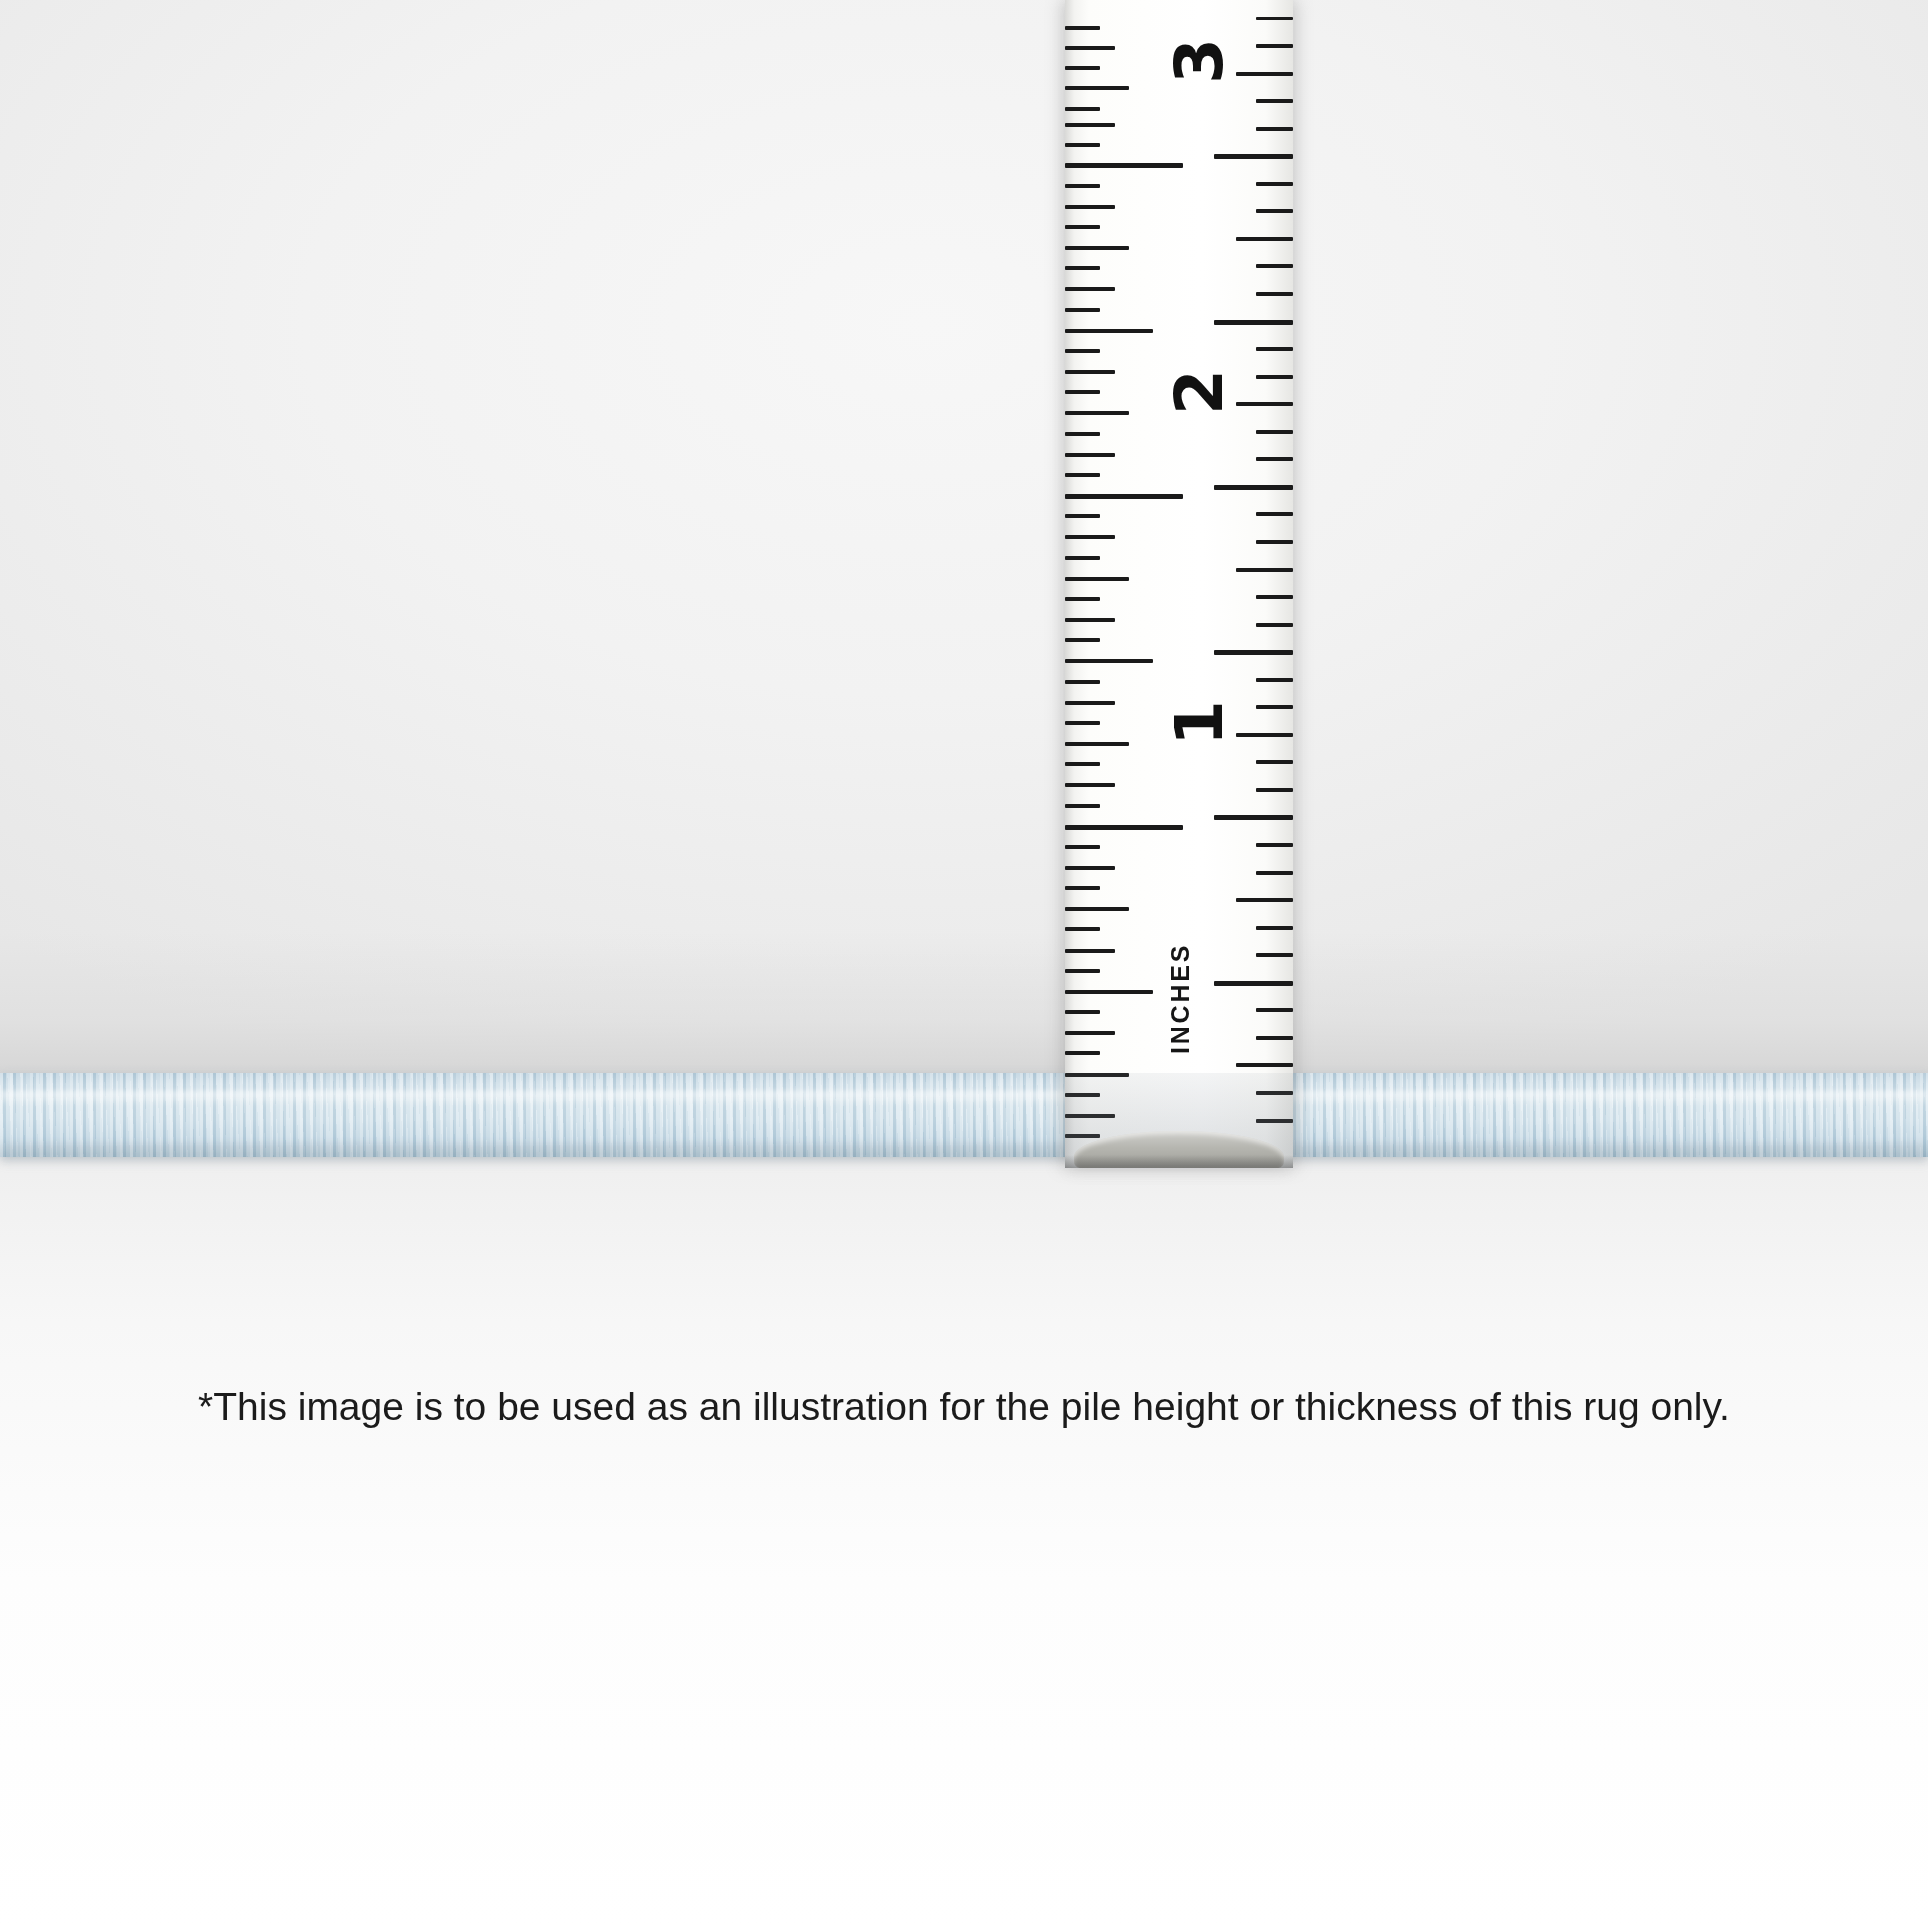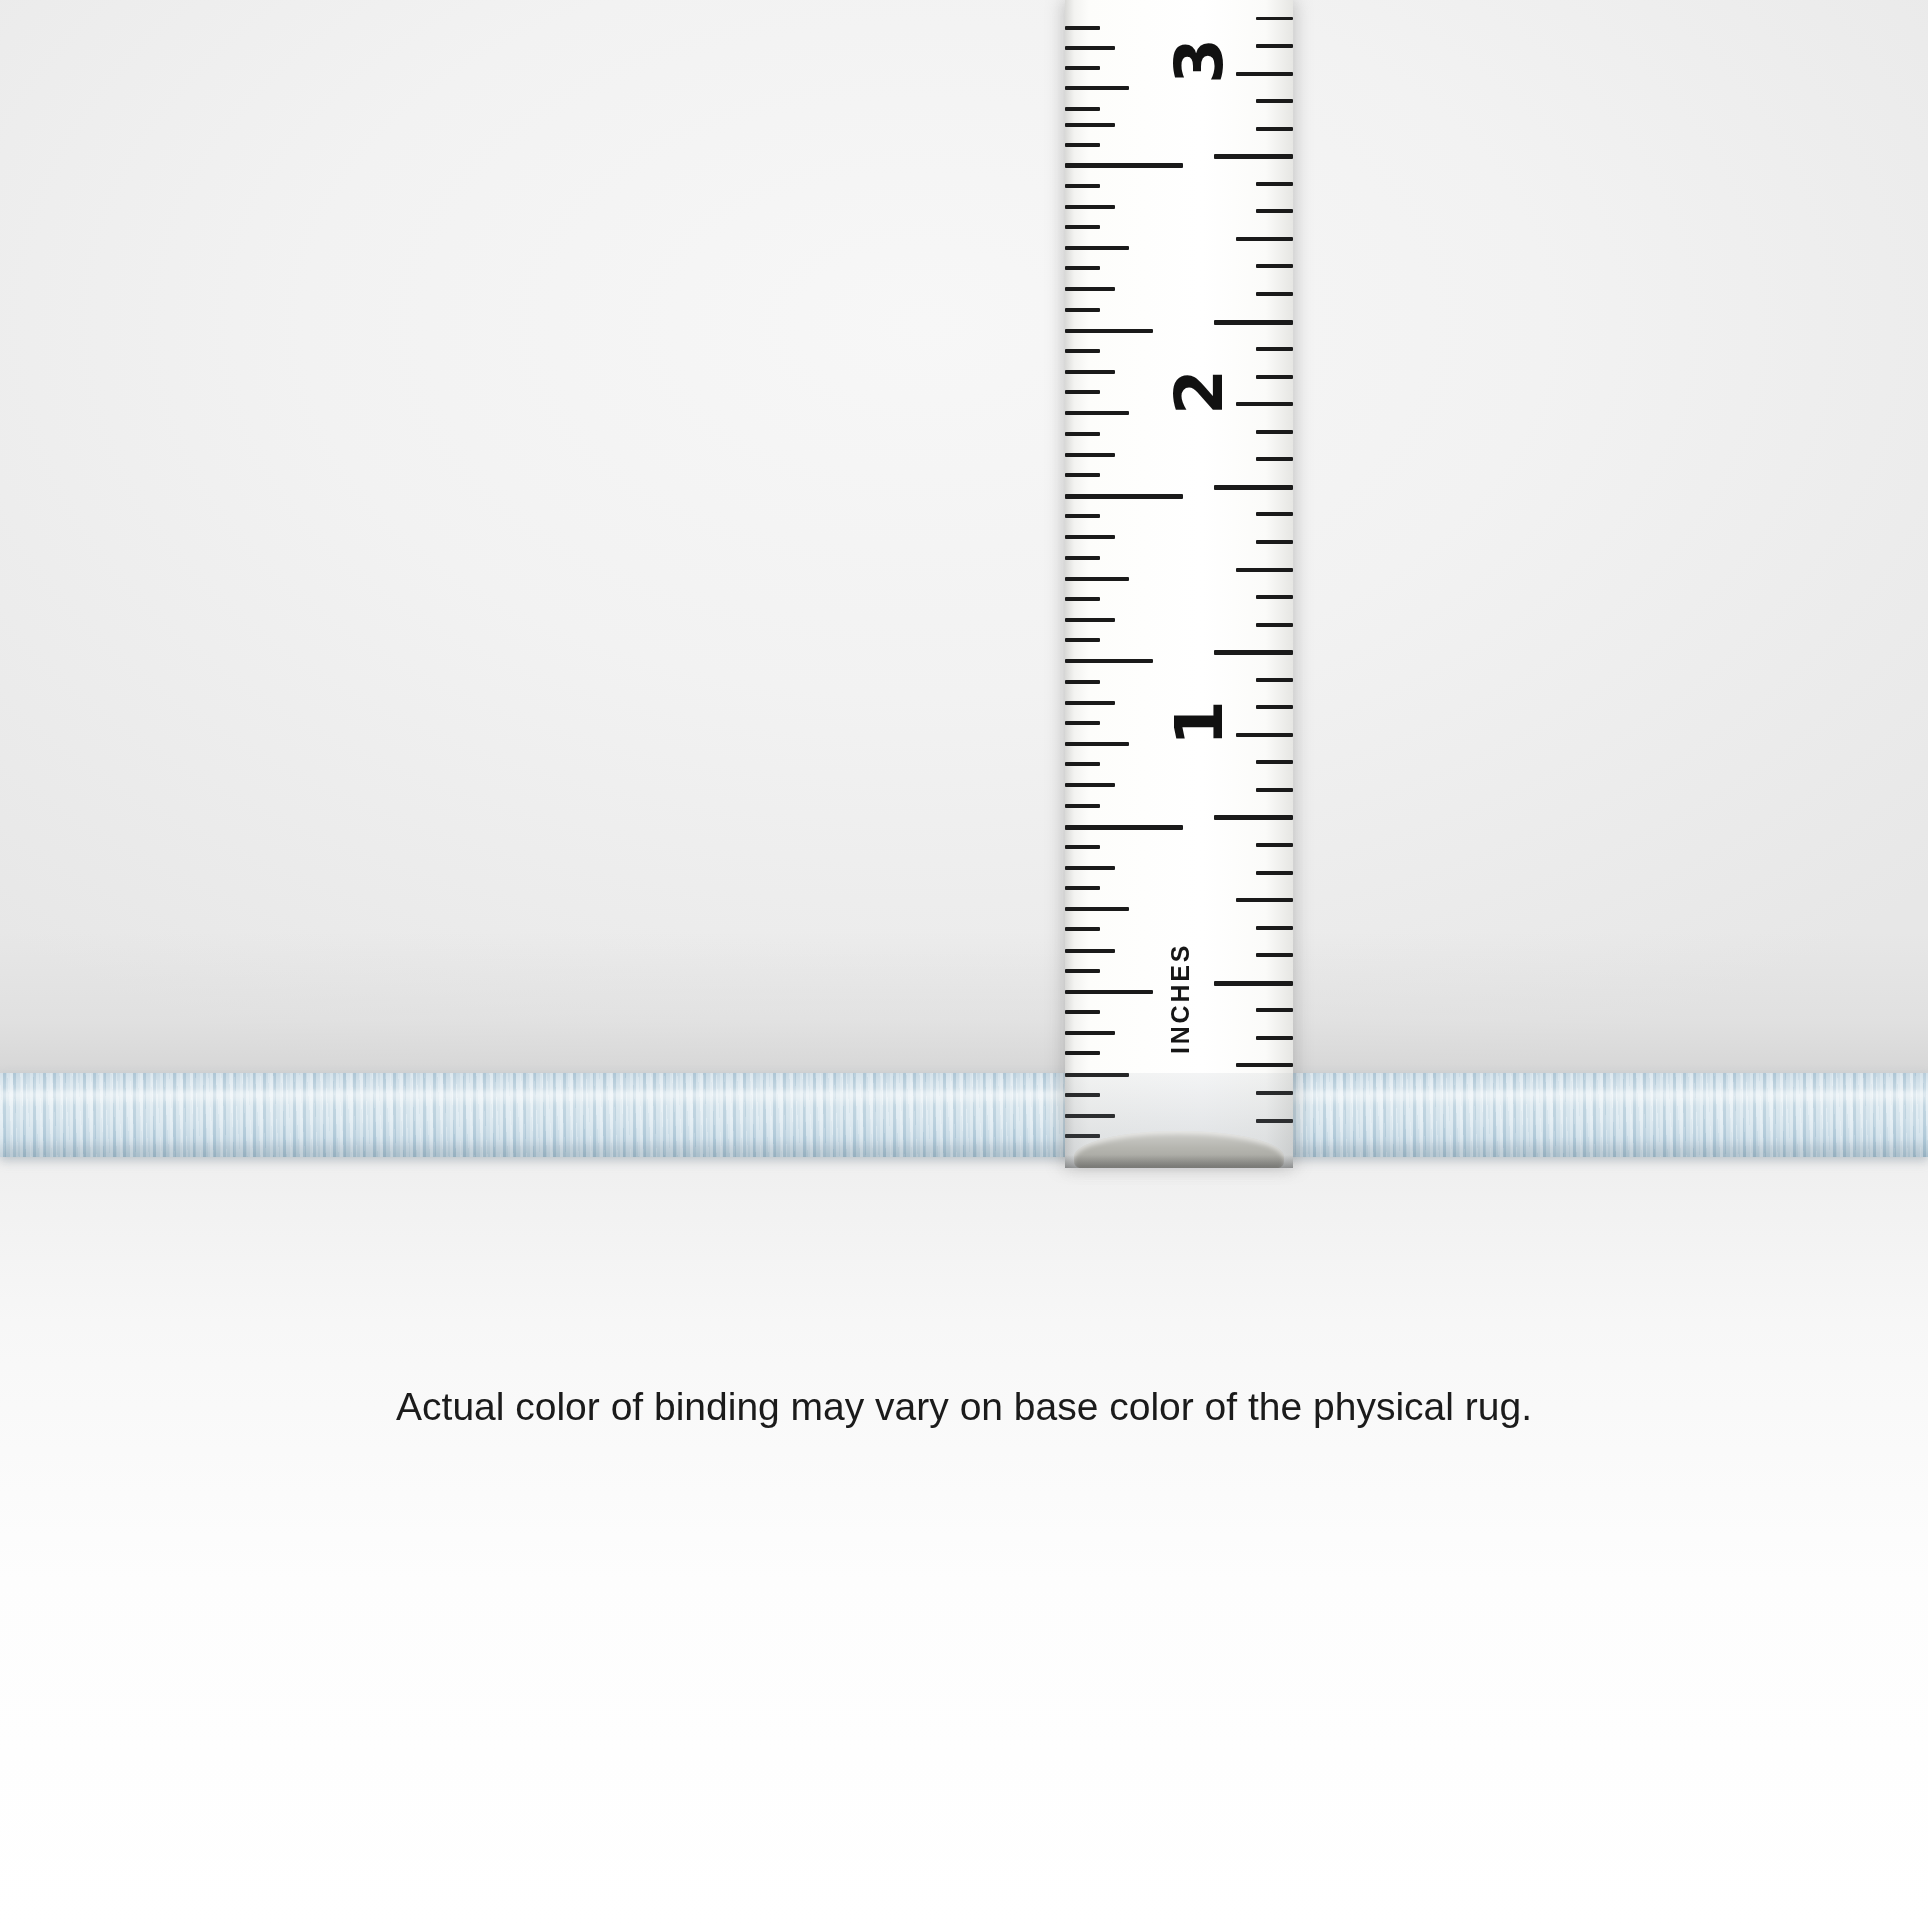--- a/index.html
+++ b/index.html
@@ -332,17 +332,17 @@
     <div class="rtick mb" style="top:1063px"></div>
     <div class="rtick m" style="top:1091px"></div>
     <div class="rtick m" style="top:1119px"></div>
 
     <div class="lowshade"></div>
     <div class="tip"></div>
     <div class="tip-shadow"></div>
   </div>
 
   <div class="caption">
-    <span class="line">Actual color of binding may vary on base color of the physical rug.</span>
+    <span class="line">*This image is to be used as an illustration for the pile height or thickness of this rug only.</span>
   </div>
 
 </div>
 
 
 </body></html>

